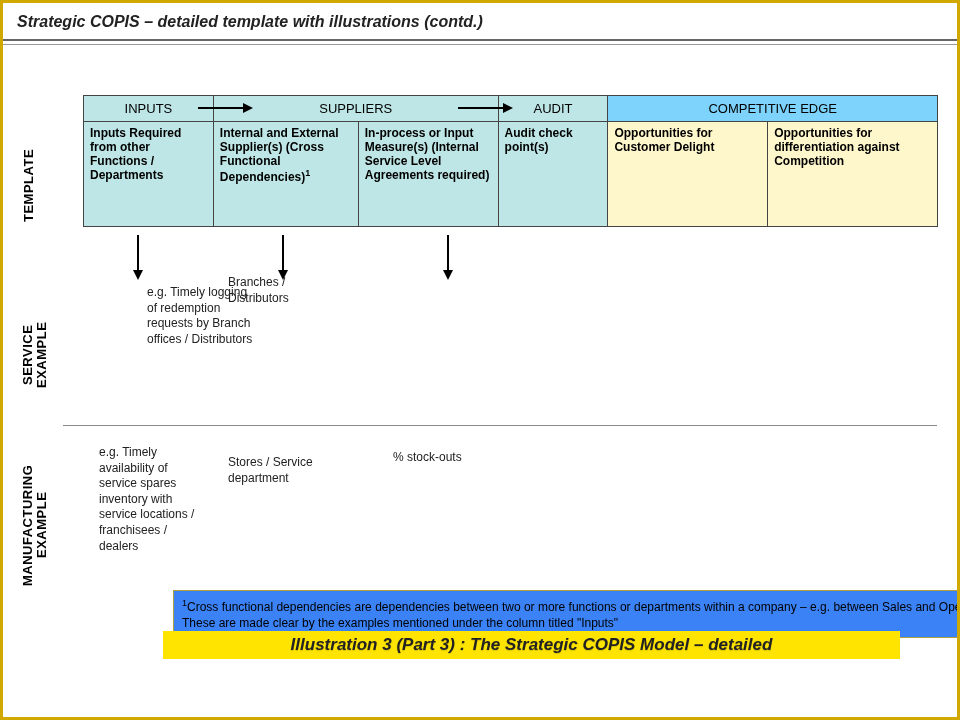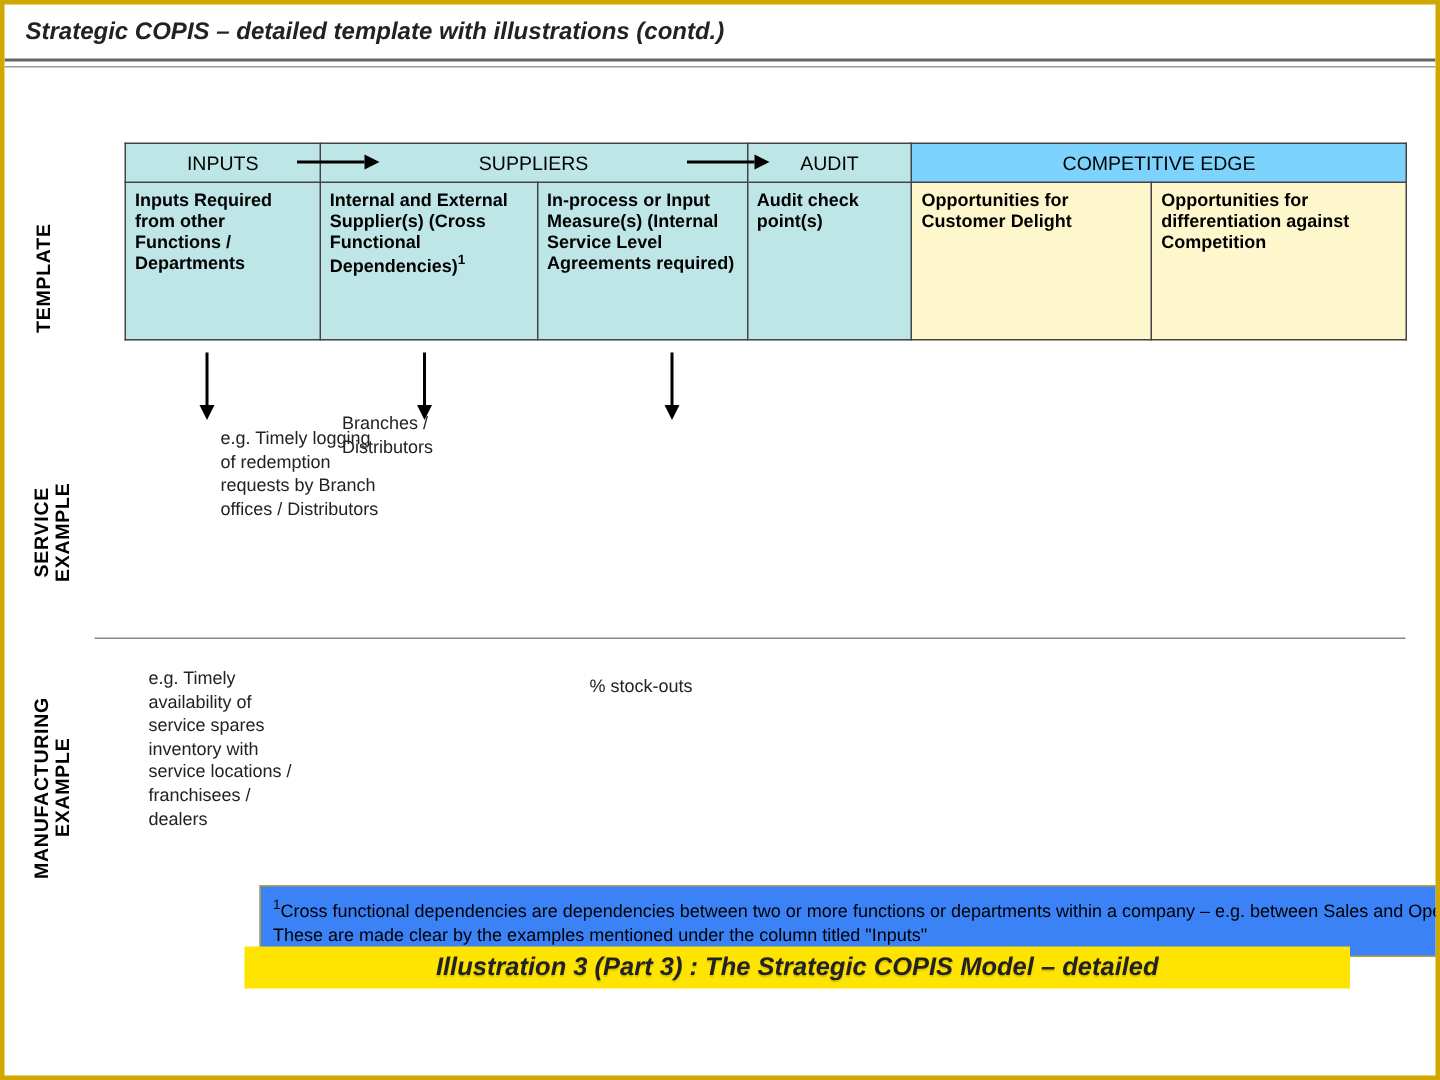--- a/index.html
+++ b/index.html
@@ -211,20 +211,21 @@
       <div class="line"></div>
       <div class="head"></div>
     </div>
 
   <div class="ex svc1">e.g. Timely logging of redemption requests by Branch offices / Distributors</div>
   <div class="ex svc2">Branches / Distributors</div>
 
   <div class="sep sep1"></div>
 
   <div class="ex mfg1">e.g. Timely availability of service spares inventory with service locations / franchisees / dealers</div>
+  <div class="ex mfg2">Stores / Service department</div>
   <div class="ex mfg3">% stock-outs</div>
 
   <div class="footnote">
     <span class="sup">1</span><span>Cross functional dependencies are dependencies between two or more functions or departments within a company – e.g. between Sales and Operations. These are made clear by the examples mentioned under the column titled "Inputs"</span>
   </div>
 
   <div class="caption">Illustration 3 (Part 3) : The Strategic COPIS Model – detailed</div>
 </div>
 
 </body></html>

